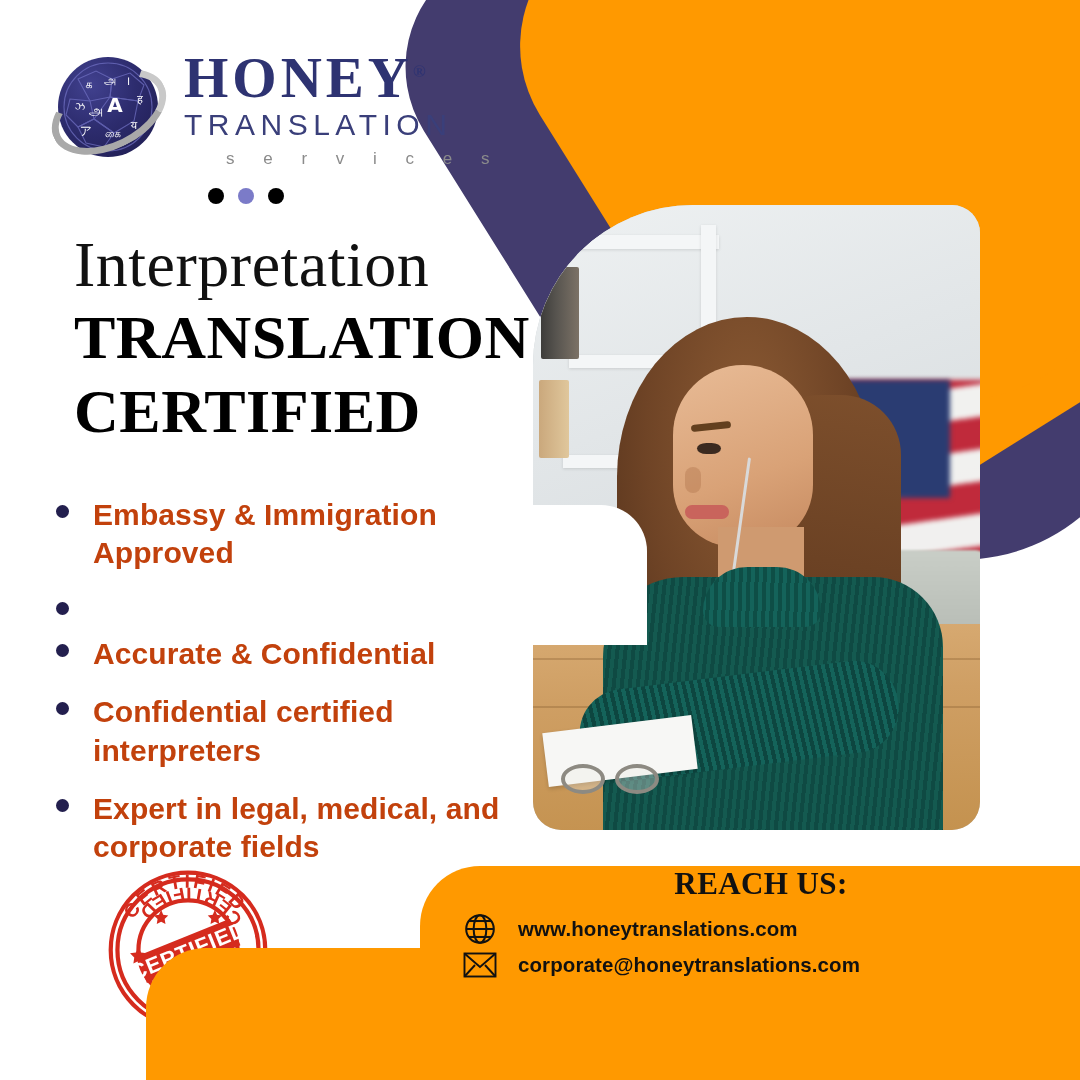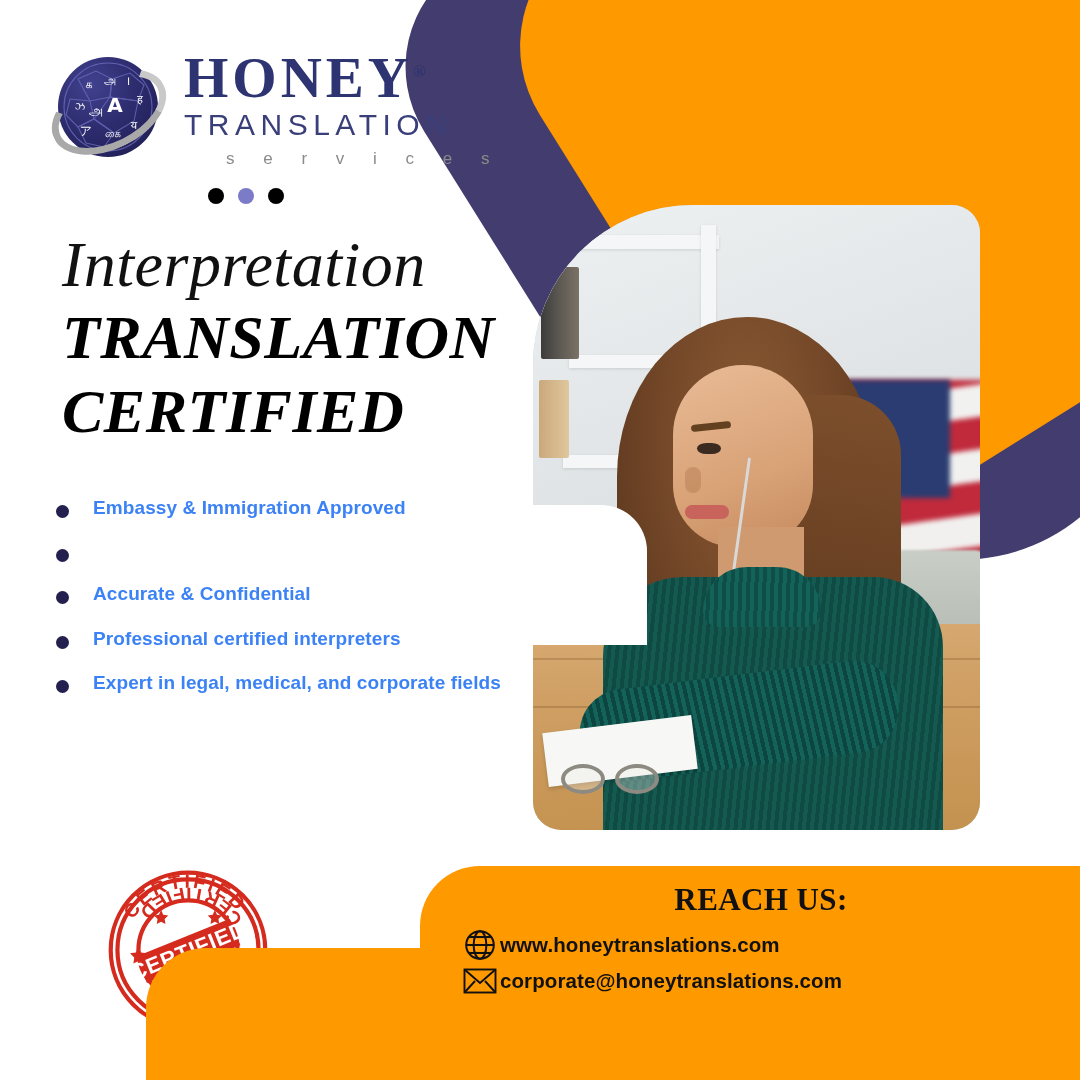--- a/index.html
+++ b/index.html
@@ -239,21 +239,21 @@
     color:#8b8b8b; margin-top:7px; padding-left:42px;
   }
   .dots {
     position:absolute; left:208px; top:188px;
     display:flex; gap:14px; align-items:center;
   }
   .dot { width:16px; height:16px; border-radius:50%; background:#000; }
   .dot.mid { background:#7B7BC8; }
 
   
-  .headline { position:absolute; left:62px; top:232px;font-style:italic; }
+  .headline { position:absolute; left:74px; top:232px; }
   .h-script {
     font-family:"Liberation Serif", serif;
     font-size:64px; font-weight:400; color:#111;
     line-height:1.02; letter-spacing:.5px;
   }
   .h-bold {
     font-family:"Liberation Serif", serif;
     font-size:62px; font-weight:700; color:#000;
     line-height:1.1; letter-spacing:.5px; margin-top:6px;
   }
@@ -262,21 +262,21 @@
   .bullets { position:absolute; left:56px; top:496px; width:470px; }
   .b-item {
     display:flex; align-items:flex-start; gap:24px;
     margin-bottom:20px;
   }
   .b-dot {
     width:13px; height:13px; border-radius:50%;
     background:#231F4E; margin-top:9px; flex:0 0 auto;
   }
   .b-text {
-    font-size:19px; font-weight:700; color:#3b82f6;
+    font-size:30px; font-weight:700; color:#c2410c;
     line-height:1.28; letter-spacing:.1px;
   }
 
   .tagline {
     position:absolute; left:60px; top:782px;
     font-family:"Liberation Serif", serif;
     font-size:29px; font-weight:700; color:#111;
     letter-spacing:.2px;
   }
 
@@ -300,30 +300,30 @@
   }
   .cp-step {
     position:absolute; left:0; bottom:0;
     width:470px; height:132px;
     background:#FF9900;
     border-radius:60px 0 0 0;
   }
   .cp-inner {
     position:absolute; right:0; top:0;
     width:660px; height:214px;
-    padding:16px 18px 0 40px;
+    padding:0 18px 0 40px;
   }
   .reach {
     text-align:center;
     font-family:"Liberation Serif", serif;
     font-size:31px; font-weight:700; color:#111;
     letter-spacing:.4px; margin-bottom:10px;
   }
   .c-row {
-    display:flex; align-items:center; 
+    display:flex; align-items:center; gap:18px;
     margin-bottom:6px;
   }
   .c-icon { width:40px; flex:0 0 40px; display:flex; justify-content:center; }
   .c-text {
     font-size:20.5px; font-weight:700; color:#111;
     line-height:1.3; letter-spacing:.1px;
   }
 </style>
 </head>
 <body>
@@ -426,21 +426,21 @@
     </div>
     <div class="b-item">
       <span class="b-dot"></span>
     </div>
     <div class="b-item">
       <span class="b-dot"></span>
       <span class="b-text">Accurate &amp; Confidential</span>
     </div>
     <div class="b-item">
       <span class="b-dot"></span>
-      <span class="b-text">Professional certified interpreters</span>
+      <span class="b-text">Confidential certified interpreters</span>
     </div>
     <div class="b-item">
       <span class="b-dot"></span>
       <span class="b-text">Expert in legal, medical, and corporate fields</span>
     </div>
   </div>
 
 
   <div class="stamp">
     <svg viewBox="0 0 200 200" aria-hidden="true">

